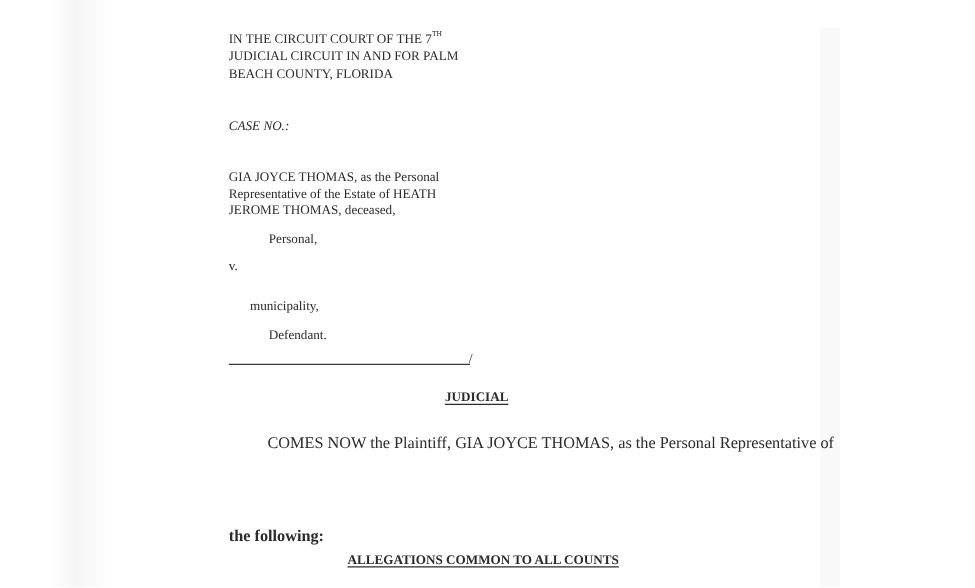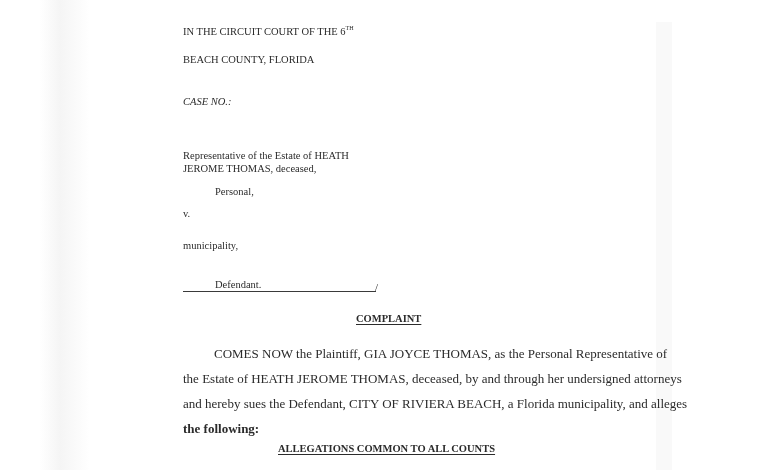--- a/index.html
+++ b/index.html
@@ -72,40 +72,40 @@
 </head>
 <body>
 
 <div class="viewport">
   <div class="shadow-left"></div>
   <div class="shadow-right"></div>
 
   <div class="page">
 
     <div class="abs caption-line" style="left:183px; top:26px;">
-      <span>IN THE CIRCUIT COURT OF THE 6</span><sup>TH</sup>
+      <span>IN THE CIRCUIT COURT OF THE 7</span><sup>TH</sup>
     </div>
+    <div class="abs caption-line" style="left:183px; top:40px;">JUDICIAL CIRCUIT IN AND FOR PALM</div>
     <div class="abs caption-line" style="left:183px; top:54px;font-family:Liberation Serif, serif;">BEACH COUNTY, FLORIDA</div>
 
     <div class="abs" style="left:183px; top:96px;font-style:italic;">CASE NO.:</div>
 
+    <div class="abs caption-line" style="left:183px; top:137px;">GIA JOYCE THOMAS, as the Personal</div>
     <div class="abs caption-line" style="left:183px; top:163px;">JEROME THOMAS, deceased,</div>
     <div class="abs caption-line" style="left:183px; top:150px;">Representative of the Estate of HEATH</div>
     <div class="abs" style="left:215px; top:186px;">Personal,</div>
 
     <div class="abs" style="left:183px; top:208px;">v.</div>
 
-    <div class="abs caption-line" style="left:183px; top:240px;">municipality,</div>
-    <div class="abs" style="left:215px; top:263px;margin-top:16px;">Defendant.</div>
+    <div class="abs caption-line" style="left:200px; top:240px;">municipality,</div>
+    <div class="abs" style="left:215px; top:263px;">Defendant.</div>
 
     <div class="sig-line"></div>
     <div class="abs sig-slash">/</div>
 
-    <div class="abs underline-bold" style="left:356px; top:313px;">COMPLAINT</div>
+    <div class="abs underline-bold" style="left:356px; top:313px;">JUDICIAL</div>
 
     <div class="abs body-line" style="left:214px; top:346px;">COMES NOW the Plaintiff, GIA JOYCE THOMAS, as the Personal Representative of</div>
-    <div class="abs body-line" style="left:183px; top:371px;">the Estate of HEATH JEROME THOMAS, deceased, by and through her undersigned attorneys</div>
-    <div class="abs body-line" style="left:183px; top:396px;">and hereby sues the Defendant, CITY OF RIVIERA BEACH, a Florida municipality, and alleges</div>
     <div class="abs body-line" style="left:183px; top:421px;font-weight:bold;">the following:</div>
 
     <div class="abs underline-bold" style="left:278px; top:443px;">ALLEGATIONS COMMON TO ALL COUNTS</div>
   </div>
 </div>
 
 </body></html>

